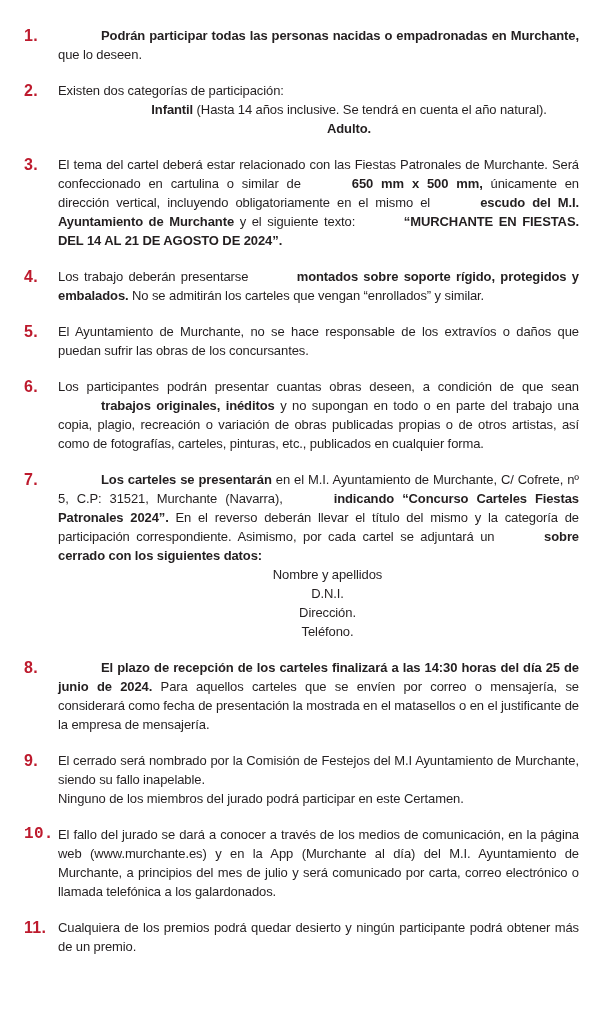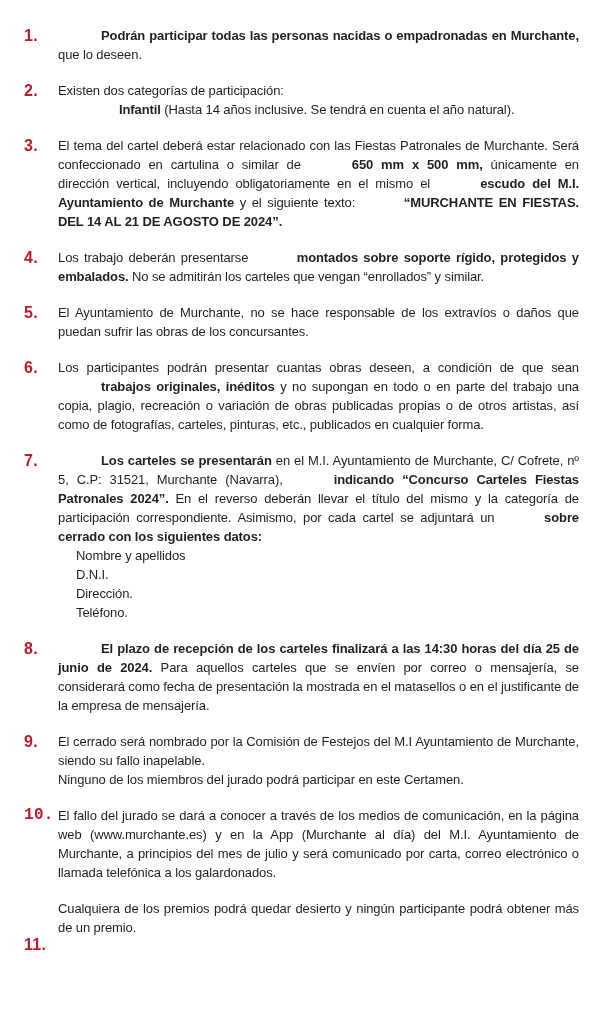--- a/index.html
+++ b/index.html
@@ -20,40 +20,41 @@
     letter-spacing: 0.3px;
     color: #bd1a2d;
   }
   .body {
     flex: 1;
     font-size: 13px;
     line-height: 19px;
     letter-spacing: -0.1px;
   }
   .para { text-align: justify; }
-  .para.indent { padding-left: 18px; text-align: left; }
+  .para.indent { padding-left: 18px; text-align: center; }
   .bold { font-weight: bold; padding-left: 43px; }
 </style>
 </head>
 <body>
 
 <div class="doc">
   <div id="items-container">
   <div class="item">
     <div class="num" style="color: rgb(189, 26, 45);">1.</div>
     <div class="body">
           <div class="para"><span class="bold">Podrán participar todas las personas nacidas o empadronadas en Murchante,</span><span> que lo deseen.</span></div>
         </div>
   </div>
 
   <div class="item">
     <div class="num" style="color: rgb(189, 26, 45);">2.</div>
     <div class="body">
           <div class="para"><span>Existen dos categorías de participación:</span></div>
           <div class="para indent"><span class="bold">Infantil</span><span> (Hasta 14 años inclusive. Se tendrá en cuenta el año natural).</span></div>
+          <div class="para indent"><span class="bold">Adulto.</span></div>
         </div>
   </div>
 
   <div class="item">
     <div class="num" style="color: rgb(189, 26, 45);">3.</div>
     <div class="body">
           <div class="para"><span>El tema del cartel deberá estar relacionado con las Fiestas Patronales de Murchante. Será confeccionado en cartulina o similar de </span><span class="bold">650 mm x 500 mm,</span><span> únicamente en dirección vertical, incluyendo obligatoriamente en el mismo el </span><span class="bold">escudo del M.I. Ayuntamiento de  Murchante</span><span> y el siguiente texto: </span><span class="bold">“MURCHANTE EN FIESTAS. DEL 14 AL 21 DE AGOSTO DE 2024”.</span></div>
         </div>
   </div>
 
@@ -105,19 +106,19 @@
   </div>
 
   <div class="item">
     <div class="num" style="color: rgb(189, 26, 45); font-family: Liberation Mono, monospace;">10.</div>
     <div class="body">
           <div class="para"><span>El fallo del jurado se dará a conocer a través de los medios de comunicación, en la página web (www.murchante.es) y en la App (Murchante al día) del  M.I. Ayuntamiento de Murchante, a principios del mes de julio y será comunicado por carta, correo electrónico o llamada telefónica a los galardonados.</span></div>
         </div>
   </div>
 
   <div class="item">
-    <div class="num" style="color: rgb(189, 26, 45); margin-top: 36px;">11.</div>
+    <div class="num" style="color: rgb(189, 26, 45);">11.</div>
     <div class="body">
           <div class="para"><span>Cualquiera de los premios podrá quedar desierto y ningún participante podrá obtener más de un premio.</span></div>
         </div>
   </div>
 </div>
 </div>
 
 </body></html>

